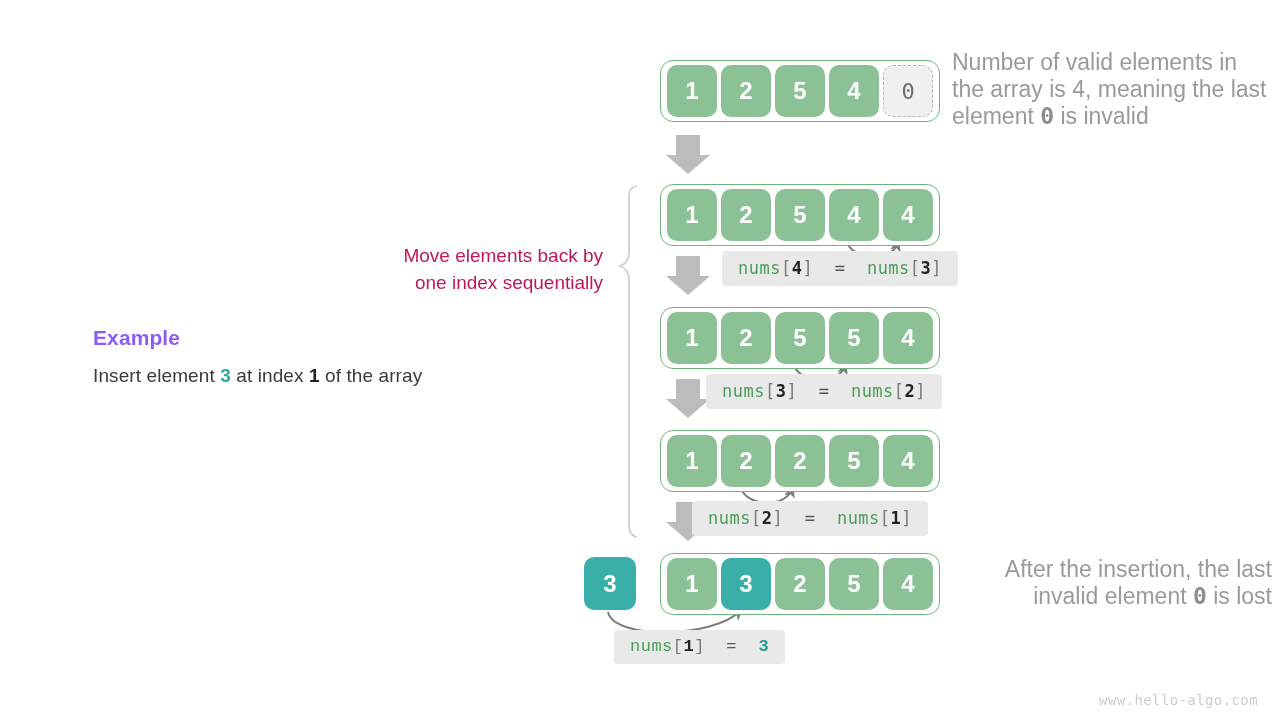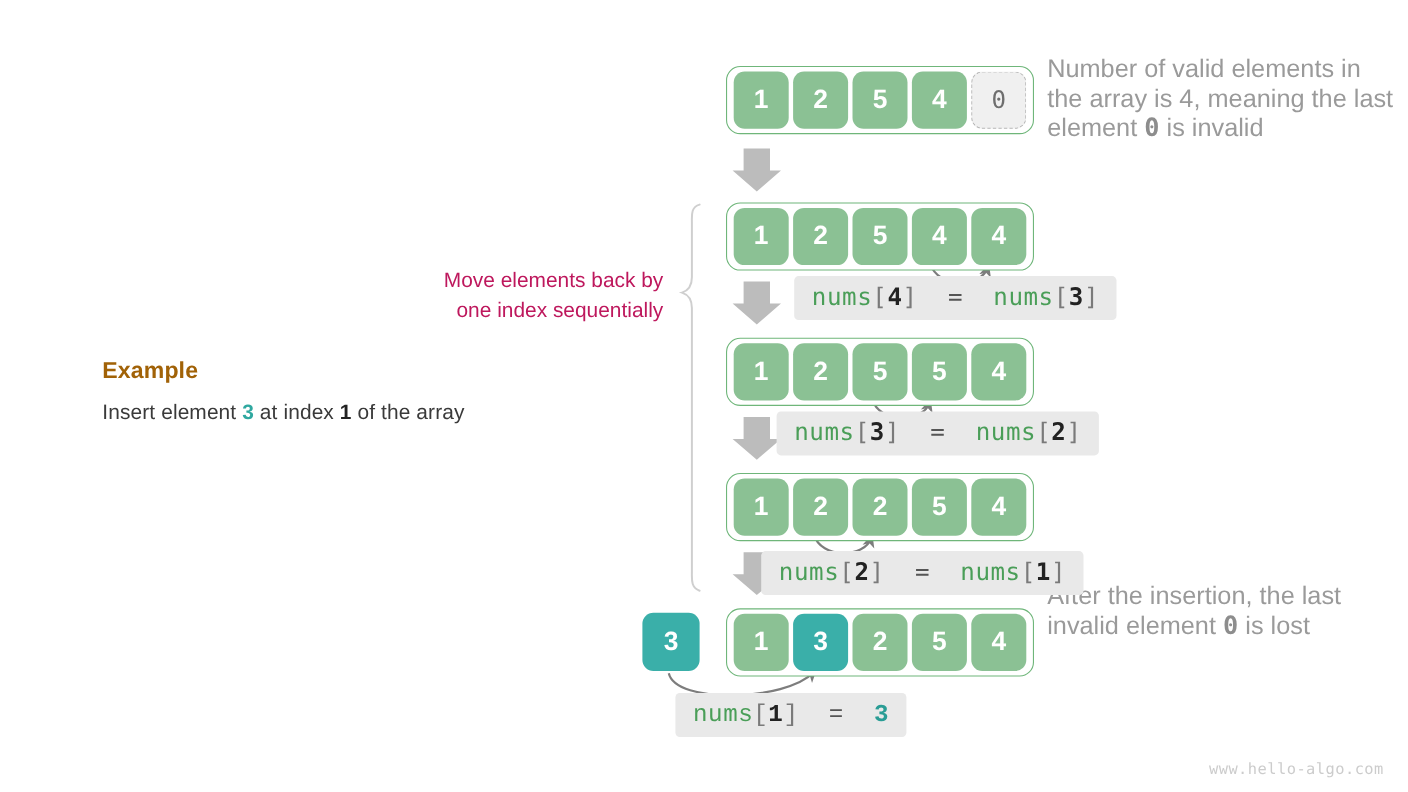--- a/index.html
+++ b/index.html
@@ -22,21 +22,21 @@
   
   #example-block {
     position: absolute;
     left: 93px;
     top: 326px;
     width: 460px;
   }
   #example-title {
     font-size: 21px;
     font-weight: bold;
-    color: #a16207;
+    color: #8b5cf6;
     letter-spacing: 0.1px;
   }
   #example-desc {
     margin-top: 15px;
     font-size: 19px;
     color: #3a3a3a;
     letter-spacing: 0.1px;
     white-space: nowrap;
   }
   .hl-teal { color: #2fa8a0; font-weight: bold; }
@@ -106,21 +106,21 @@
     justify-content: center;
   }
 
   
   .code-label {
     position: absolute;
     background: #e9e9e9;
     border-radius: 4px;
     padding: 7px 16px 8px 16px;
     font-family: "DejaVu Sans Mono", monospace;
-    font-size: 22px;
+    font-size: 17px;
     letter-spacing: 0.5px;
     white-space: nowrap;
     color: #444444;
   }
   .code-label .nm { color: #4a9e58; }
   .code-label .br { color: #7a7a7a; }
   .code-label .ix { color: #222222; font-weight: bold; }
   .code-label .eq { color: #555555; }
   .code-label .val { color: #2a9d95; font-weight: bold; }
 
@@ -167,21 +167,21 @@
     <div id="example-desc"><span>Insert element </span><span class="hl-teal">3</span><span> at index </span><span class="hl-dark">1</span><span> of the array</span></div>
   </div>
 
   <div id="move-caption">
     <div>Move elements back by</div>
     <div>one index sequentially</div>
   </div>
 
   <div class="side-note" style="left:952px; top:49px;"><span>Number of valid elements in the array is 4, meaning the last element </span><span class="mono0">0</span><span> is invalid</span></div>
 
-  <div class="side-note" style="left:952px; top:528px;"><span>After the insertion, the last invalid element </span><span class="mono0">0</span><span> is lost</span></div>
+  <div class="side-note" style="left:952px; top:556px;text-align:right;"><span>After the insertion, the last invalid element </span><span class="mono0">0</span><span> is lost</span></div>
 
   <svg id="overlay" viewBox="0 0 1280 720">
     <defs>
       <marker id="curve-head" markerWidth="7" markerHeight="7" refX="4.2" refY="3.2" orient="auto">
         <path d="M0,0.4 L6,3.2 L0,6 L1.6,3.2 Z" fill="#7d7d7d"></path>
       </marker>
     </defs>
 
     <g>
       <path d="M676,135 L700,135 L700,155 L710,155 L688,174 L666,155 L676,155 Z" fill="#bcbcbc"></path>

